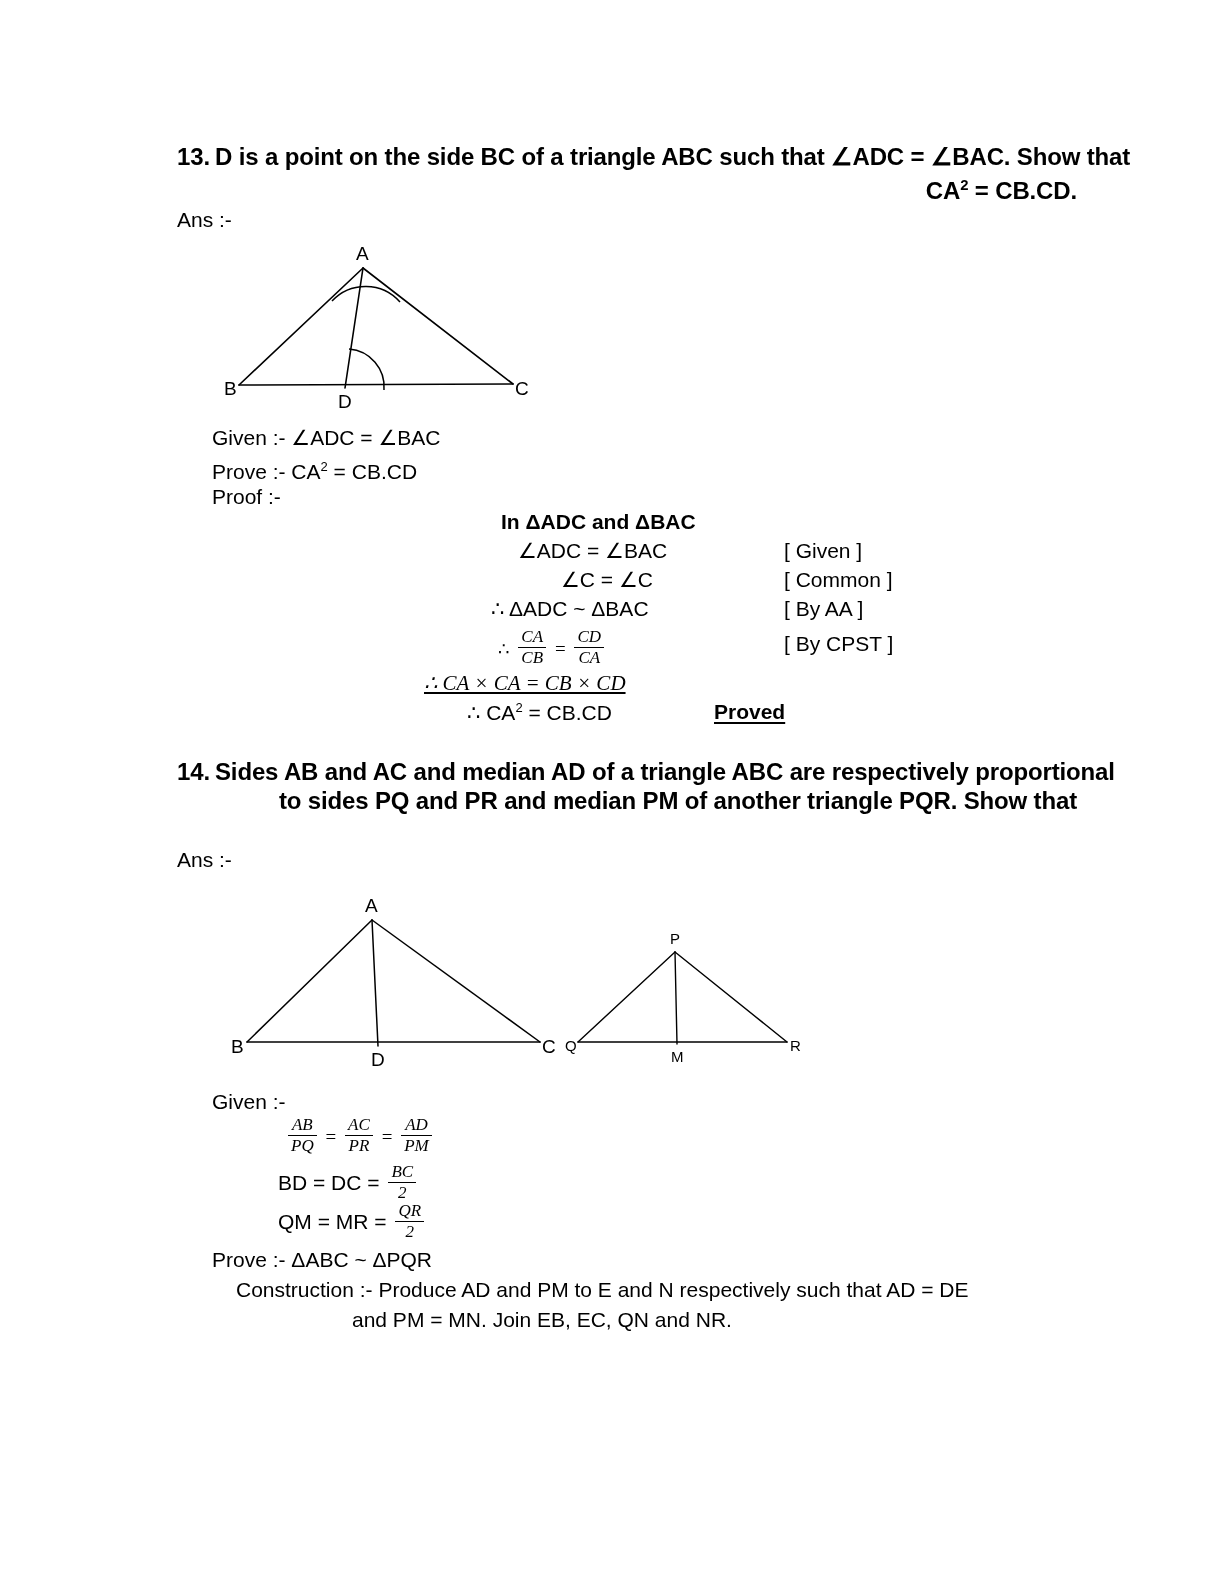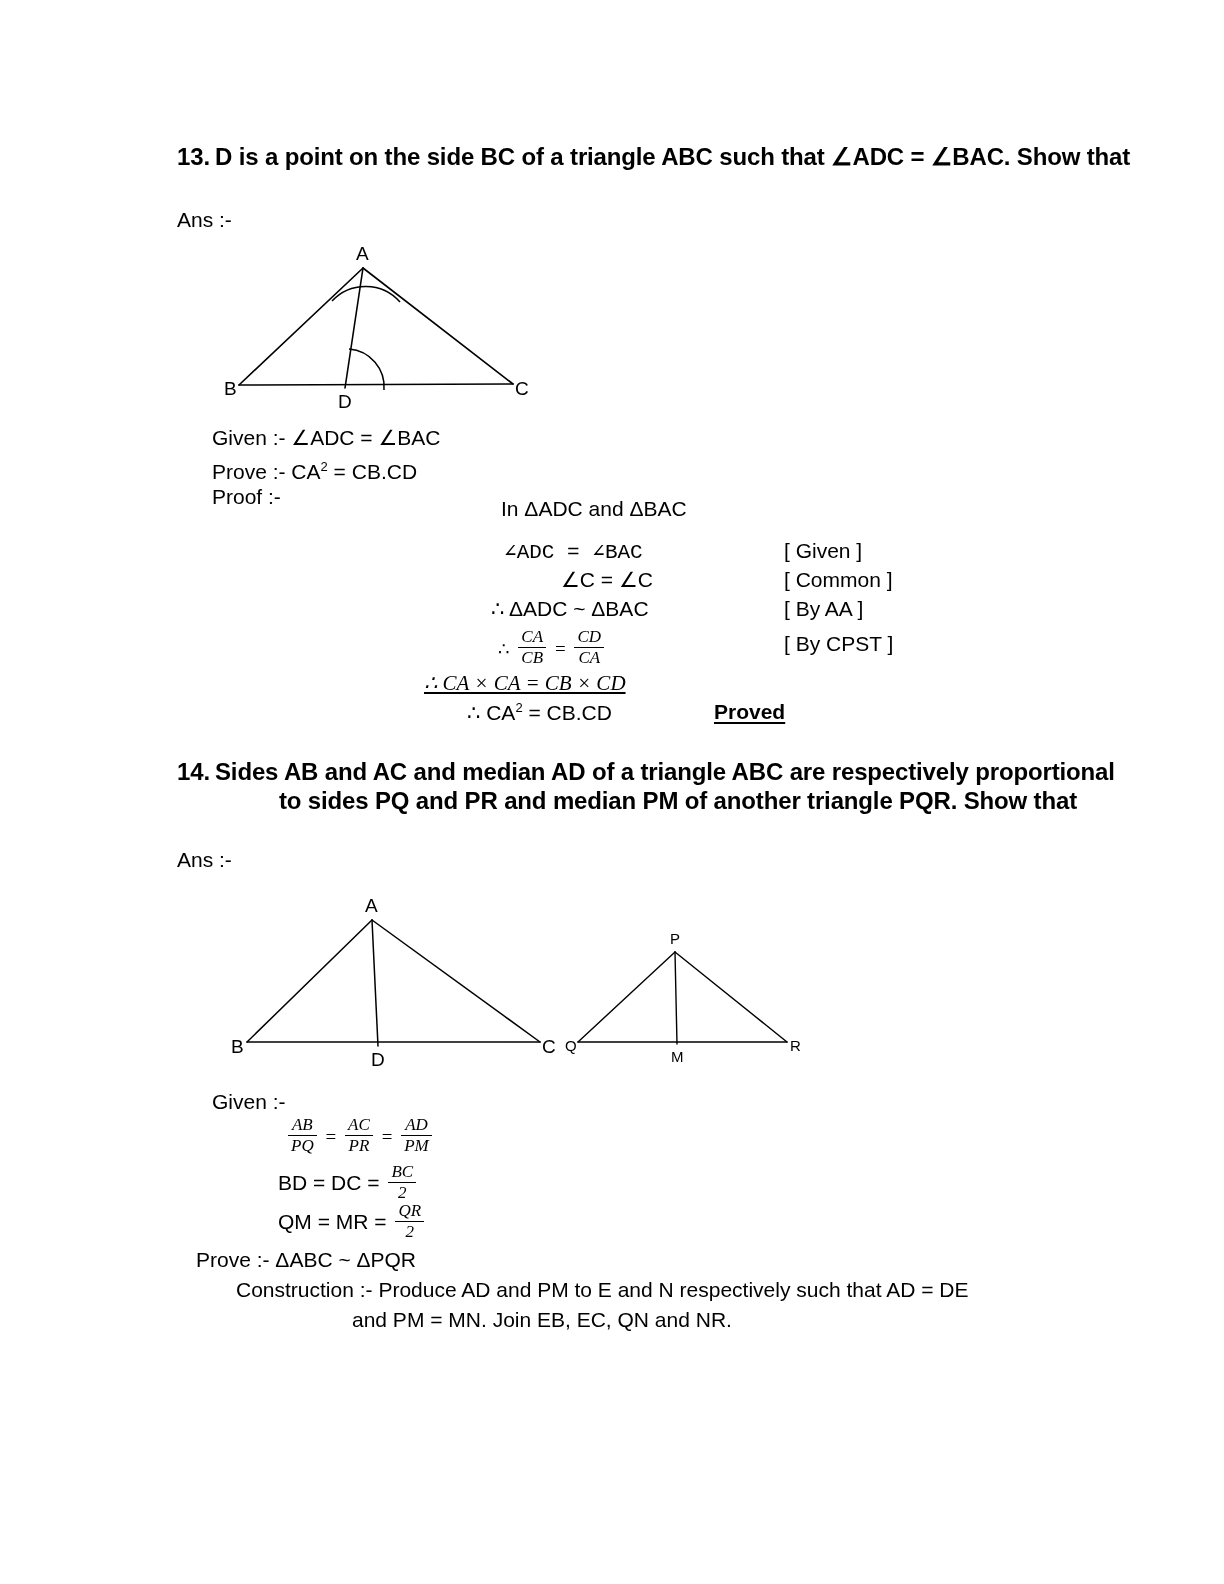--- a/index.html
+++ b/index.html
@@ -114,20 +114,21 @@
 </style>
 </head>
 <body>
 
 <div class="page">
 
   <div class="q-block" style="left:177px; top:142px; width:900px;">
     <span class="q-num">13.</span>
     <span class="q-body">
       <span class="q-line">D is a point on the side BC of a triangle ABC such that  ∠ADC =  ∠BAC. Show that</span>
+      <span class="q-line">CA<sup class="sq">2</sup> = CB.CD.</span>
     </span>
   </div>
 
   <div class="txt" style="left:177px; top:205px;">Ans :-</div>
 
   <div class="fig" style="left:210px; top:238px; width:340px; height:170px;">
     <svg width="340" height="170" viewBox="0 0 340 170">
 
       <g stroke="#000" stroke-width="1.6" fill="none" stroke-linecap="round">
         <line x1="29" y1="147" x2="153" y2="30"></line>
@@ -147,23 +148,23 @@
   </div>
 
   <div class="txt" style="left:212px; top:423px;">Given :- ∠ADC =  ∠BAC</div>
 
   <div class="txt" style="left:212px; top:452px;">
     Prove :- CA<sup class="sq">2</sup> = CB.CD
   </div>
 
   <div class="txt" style="left:212px; top:482px;">Proof :-</div>
 
-  <div class="eqrow" style="left:501px; top:497px;">In ΔADC and ΔBAC</div>
-
-  <div class="eqrow" style="left:504px; top:539px;font-family:Liberation Mono, monospace;">∠ADC =  ∠BAC</div>
+  <div class="eqrow" style="left:501px; top:510px;font-weight:bold;">In ΔADC and ΔBAC</div>
+
+  <div class="eqrow" style="left:518px; top:539px;">∠ADC =  ∠BAC</div>
   <div class="bracket-col" style="left:784px; top:539px;">[ Given ]</div>
 
   <div class="eqrow" style="left:561px; top:568px;">∠C = ∠C</div>
   <div class="bracket-col" style="left:784px; top:568px;">[ Common ]</div>
 
   <div class="eqrow" style="left:491px; top:597px;">∴  ΔADC ~  ΔBAC</div>
   <div class="bracket-col" style="left:784px; top:597px;">[ By AA ]</div>
 
   <div class="eqrow" style="left:498px; top:628px;">
     <span class="mth" style="font-style:normal;">∴</span>
@@ -251,19 +252,19 @@
   </div>
 
   <div class="eqrow" style="left:278px; top:1202px;">
     <span>QM = MR =</span>
     <span class="frac frac-sm">
       <span class="num">QR</span>
       <span class="den">2</span>
     </span>
   </div>
 
-  <div class="txt" style="left:196px; top:1245px;">Prove :- ΔABC ~  ΔPQR</div>
+  <div class="txt" style="left:212px; top:1245px;">Prove :- ΔABC ~  ΔPQR</div>
 
   <div class="txt" style="left:212px; top:1275px;margin-left:24px;">Construction :- Produce AD and PM to E and N respectively such that AD = DE</div>
 
   <div class="txt" style="left:352px; top:1305px;">and PM = MN. Join EB, EC, QN and NR.</div>
 
 </div>
 
 </body></html>

